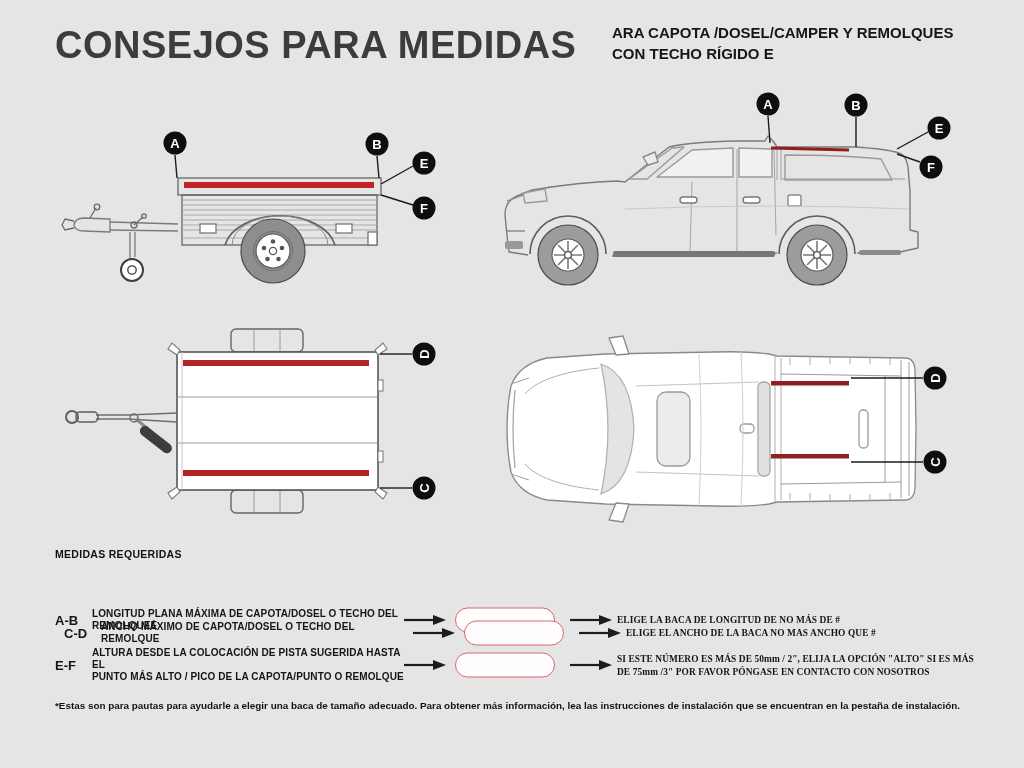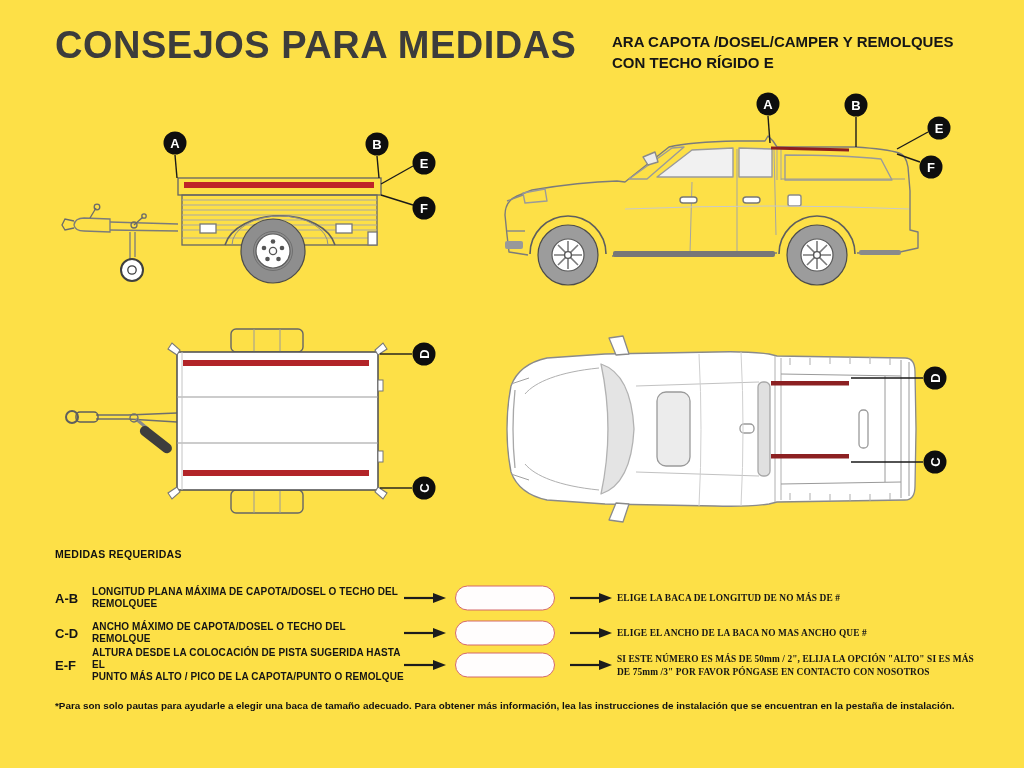--- a/index.html
+++ b/index.html
@@ -1,34 +1,34 @@
 <!DOCTYPE html>
 <html><head>
 <meta charset="utf-8">
 <style>
   html,body{margin:0;padding:0;background:#fff;}
-  .page{position:relative;width:1024px;height:768px;background:#fde047;overflow:hidden;
+  .page{position:relative;width:1024px;height:768px;background:#e5e5e5;overflow:hidden;
         font-family:"Liberation Sans",sans-serif;color:#1c1c1c;}
   .ttl{position:absolute;left:55px;top:24px;font-size:38px;font-weight:800;
        letter-spacing:.5px;color:#3c3c3c;white-space:nowrap;}
-  .sub{position:absolute;left:612px;top:31px;font-size:15px;font-weight:700;
+  .sub{position:absolute;left:612px;top:22px;font-size:15px;font-weight:700;
        line-height:21px;color:#161616;white-space:pre-line;}
   .diagram{position:absolute;}
   .d-trailer-side{left:50px;top:98px;width:400px;height:215px;}
   .d-truck-side{left:485px;top:85px;width:540px;height:225px;}
   .d-trailer-top{left:48px;top:322px;width:410px;height:200px;}
   .d-truck-top{left:485px;top:328px;width:540px;height:200px;}
   svg{display:block;}
   .mk{font-family:"Liberation Sans",sans-serif;font-size:13px;font-weight:700;fill:#fff;}
   .sec-head{position:absolute;left:55px;top:548px;font-size:10.5px;font-weight:700;
             letter-spacing:.3px;color:#111;white-space:nowrap;}
   .red-note{position:absolute;left:176px;top:548px;font-size:10.5px;font-weight:700;
             letter-spacing:.2px;white-space:nowrap;}
   .mrow{position:absolute;left:55px;width:960px;height:32px;}
-  .mrow-1{top:582px;} .mrow-2{top:617px;} .mrow-3{top:649px;}
+  .mrow-1{top:604px;} .mrow-2{top:617px;margin-left:9px;} .mrow-3{top:649px;}
   .mcell{position:absolute;top:50%;transform:translateY(-50%);}
   .mlabel{left:0;font-size:13px;font-weight:700;color:#151515;}
   .mdesc{left:37px;width:312px;font-size:10px;font-weight:700;line-height:12px;
          color:#151515;letter-spacing:.1px;white-space:pre-line;}
   .marrow1{left:349px;} .marrow2{left:515px;}
   .pill{left:400px;width:100px;height:25px;border:1.4px solid #d4696b;border-radius:14px;
         background:#fffdfd;box-sizing:border-box;outline:none;padding:0 10px;
         font:700 11px "Liberation Sans",sans-serif;color:#333;}
   .mresult{left:562px;width:400px;font-size:9.4px;font-weight:700;line-height:12.5px;
            color:#151515;letter-spacing:.1px;white-space:pre-line;font-family:Liberation Serif, serif;}
@@ -336,15 +336,15 @@
     <div class="mcell marrow2">
       <svg width="42" height="12" viewBox="0 0 42 12">
           <line x1="0" y1="6" x2="30" y2="6" stroke="#1c1c1c" stroke-width="2.2"></line>
           <polygon points="29,1 42,6 29,11" fill="#1c1c1c"></polygon>
         </svg>
     </div>
     <div class="mcell mresult">SI ESTE NÚMERO ES MÁS DE 50mm / 2", ELIJA LA OPCIÓN "ALTO" SI ES MÁS
 DE 75mm /3" POR FAVOR PÓNGASE EN CONTACTO CON NOSOTROS</div>
   </div>
 
-  <div class="foot">*Para son solo pautas para ayudarle a elegir una baca de tamaño adecuado. Para obtener más información, lea las instrucciones de instalación que se encuentran en la pestaña de instalación.</div>
+  <div class="foot">*Estas son para pautas para ayudarle a elegir una baca de tamaño adecuado. Para obtener más información, lea las instrucciones de instalación que se encuentran en la pestaña de instalación.</div>
 
 </div>
 
 </body></html>

